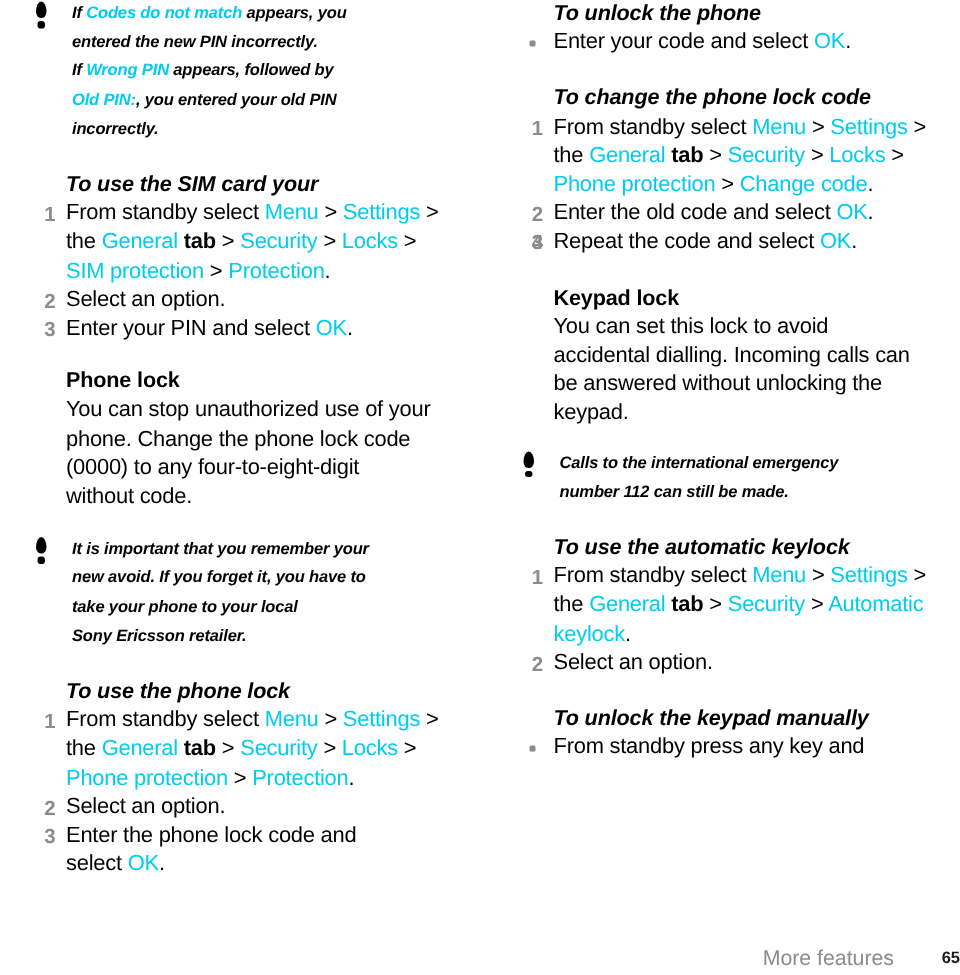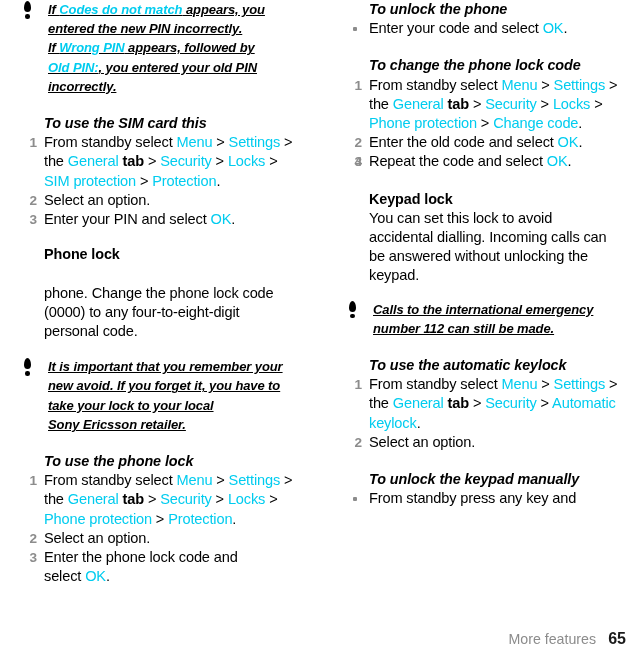--- a/index.html
+++ b/index.html
@@ -31,25 +31,24 @@
   .col-right { left: 347px; }
 
   
   .block { position: relative; }
 
   .note {
     position: relative;
     padding-left: 26px;
     font-style: italic;
     font-weight: bold;
-    font-size: 13px;
+    font-size: 11px;
     line-height: 19.2px;
     color: #000;
     letter-spacing: -0.1px;
-    text-decoration: underline;
   }
   .note .excl {
     position: absolute;
     left: 0px;
     top: 1px;
     width: 11px;
     height: 18px;
   }
   .note .excl .stem {
     position: absolute;
@@ -144,23 +143,23 @@
     position: absolute;
     right: 44px;
     top: 0;
     font-size: 14.2px;
     line-height: 18px;
     color: #8c8c8c;
     white-space: nowrap;
   }
   .footer .pageno {
     position: absolute;
-    right: 14px;
-    top: 0;
-    font-size: 16px;
+    right: 0;
+    top: 0;
+    font-size: 11px;
     line-height: 18px;
     font-weight: bold;
     color: #1a1a1a;
     white-space: nowrap;
   }
   .sp14 { height: 14px; }
   .sp16 { height: 16px; }
   .sp18 { height: 18px; }
 </style>
 </head>
@@ -174,43 +173,43 @@
       <span class="excl">
         <span class="stem"></span>
           <span class="dot"></span>
       </span>
       <div><span><span class="t">If </span><span class="c">Codes do not match</span><span class="t"> appears, you</span></span><br><span><span class="t">entered the new PIN incorrectly.</span></span><br><span><span class="t">If </span><span class="c">Wrong PIN</span><span class="t"> appears, followed by</span></span><br><span><span class="c">Old PIN:</span><span class="t">, you entered your old PIN</span></span><br><span><span class="t">incorrectly.</span></span></div>
     </div>
 
     <div class="sp18"></div>
 
     <div class="block">
-      <h3 class="sub">To use the SIM card this</h3>
+      <h3 class="sub">To use the SIM card your</h3>
       <ol class="steps">
           <li><span class="num">1</span><span><span><span class="t">From standby select </span><span class="c">Menu</span><span class="t"> &gt; </span><span class="c">Settings</span><span class="t"> &gt;</span></span><br><span><span class="t">the </span><span class="c">General</span><span class="t" style="font-weight: bold;"> tab</span><span class="t"> &gt; </span><span class="c">Security</span><span class="t"> &gt; </span><span class="c">Locks</span><span class="t"> &gt;</span></span><br><span><span class="c">SIM protection</span><span class="t"> &gt; </span><span class="c">Protection</span><span class="t">.</span></span></span></li>
           <li><span class="num">2</span><span><span><span class="t">Select an option.</span></span></span></li>
           <li><span class="num">3</span><span><span><span class="t">Enter your PIN and select </span><span class="c">OK</span><span class="t">.</span></span></span></li>
         </ol>
     </div>
 
     <div class="sp16"></div>
 
     <div class="block">
       <h3 class="secheading">Phone lock</h3>
-      <p class="body"><br><span>phone. Change the phone lock code</span><br><span>(0000) to any four-to-eight-digit</span><br><span>personal code.</span></p>
+      <p class="body"><span>You can stop unauthorized use of your</span><br><span>phone. Change the phone lock code</span><br><span>(0000) to any four-to-eight-digit</span><br><span>without code.</span></p>
     </div>
 
     <div class="sp16"></div>
 
     <div class="block note">
       <span class="excl">
         <span class="stem"></span>
           <span class="dot"></span>
       </span>
-      <div><span><span class="t">It is important that you remember your</span></span><br><span><span class="t">new avoid. If you forget it, you have to</span></span><br><span><span class="t">take your lock to your local</span></span><br><span><span class="t">Sony Ericsson retailer.</span></span></div>
+      <div><span><span class="t">It is important that you remember your</span></span><br><span><span class="t">new avoid. If you forget it, you have to</span></span><br><span><span class="t">take your phone to your local</span></span><br><span><span class="t">Sony Ericsson retailer.</span></span></div>
     </div>
 
     <div class="sp18"></div>
 
     <div class="block">
       <h3 class="sub">To use the phone lock</h3>
       <ol class="steps">
           <li><span class="num">1</span><span><span><span class="t">From standby select </span><span class="c">Menu</span><span class="t"> &gt; </span><span class="c">Settings</span><span class="t"> &gt;</span></span><br><span><span class="t">the </span><span class="c">General</span><span class="t" style="font-weight: bold;"> tab</span><span class="t"> &gt; </span><span class="c">Security</span><span class="t"> &gt; </span><span class="c">Locks</span><span class="t"> &gt;</span></span><br><span><span class="c">Phone protection</span><span class="t"> &gt; </span><span class="c">Protection</span><span class="t">.</span></span></span></li>
           <li><span class="num">2</span><span><span><span class="t">Select an option.</span></span></span></li>
           <li><span class="num">3</span><span><span><span class="t">Enter the phone lock code and</span></span><br><span><span class="t">select </span><span class="c">OK</span><span class="t">.</span></span></span></li>

